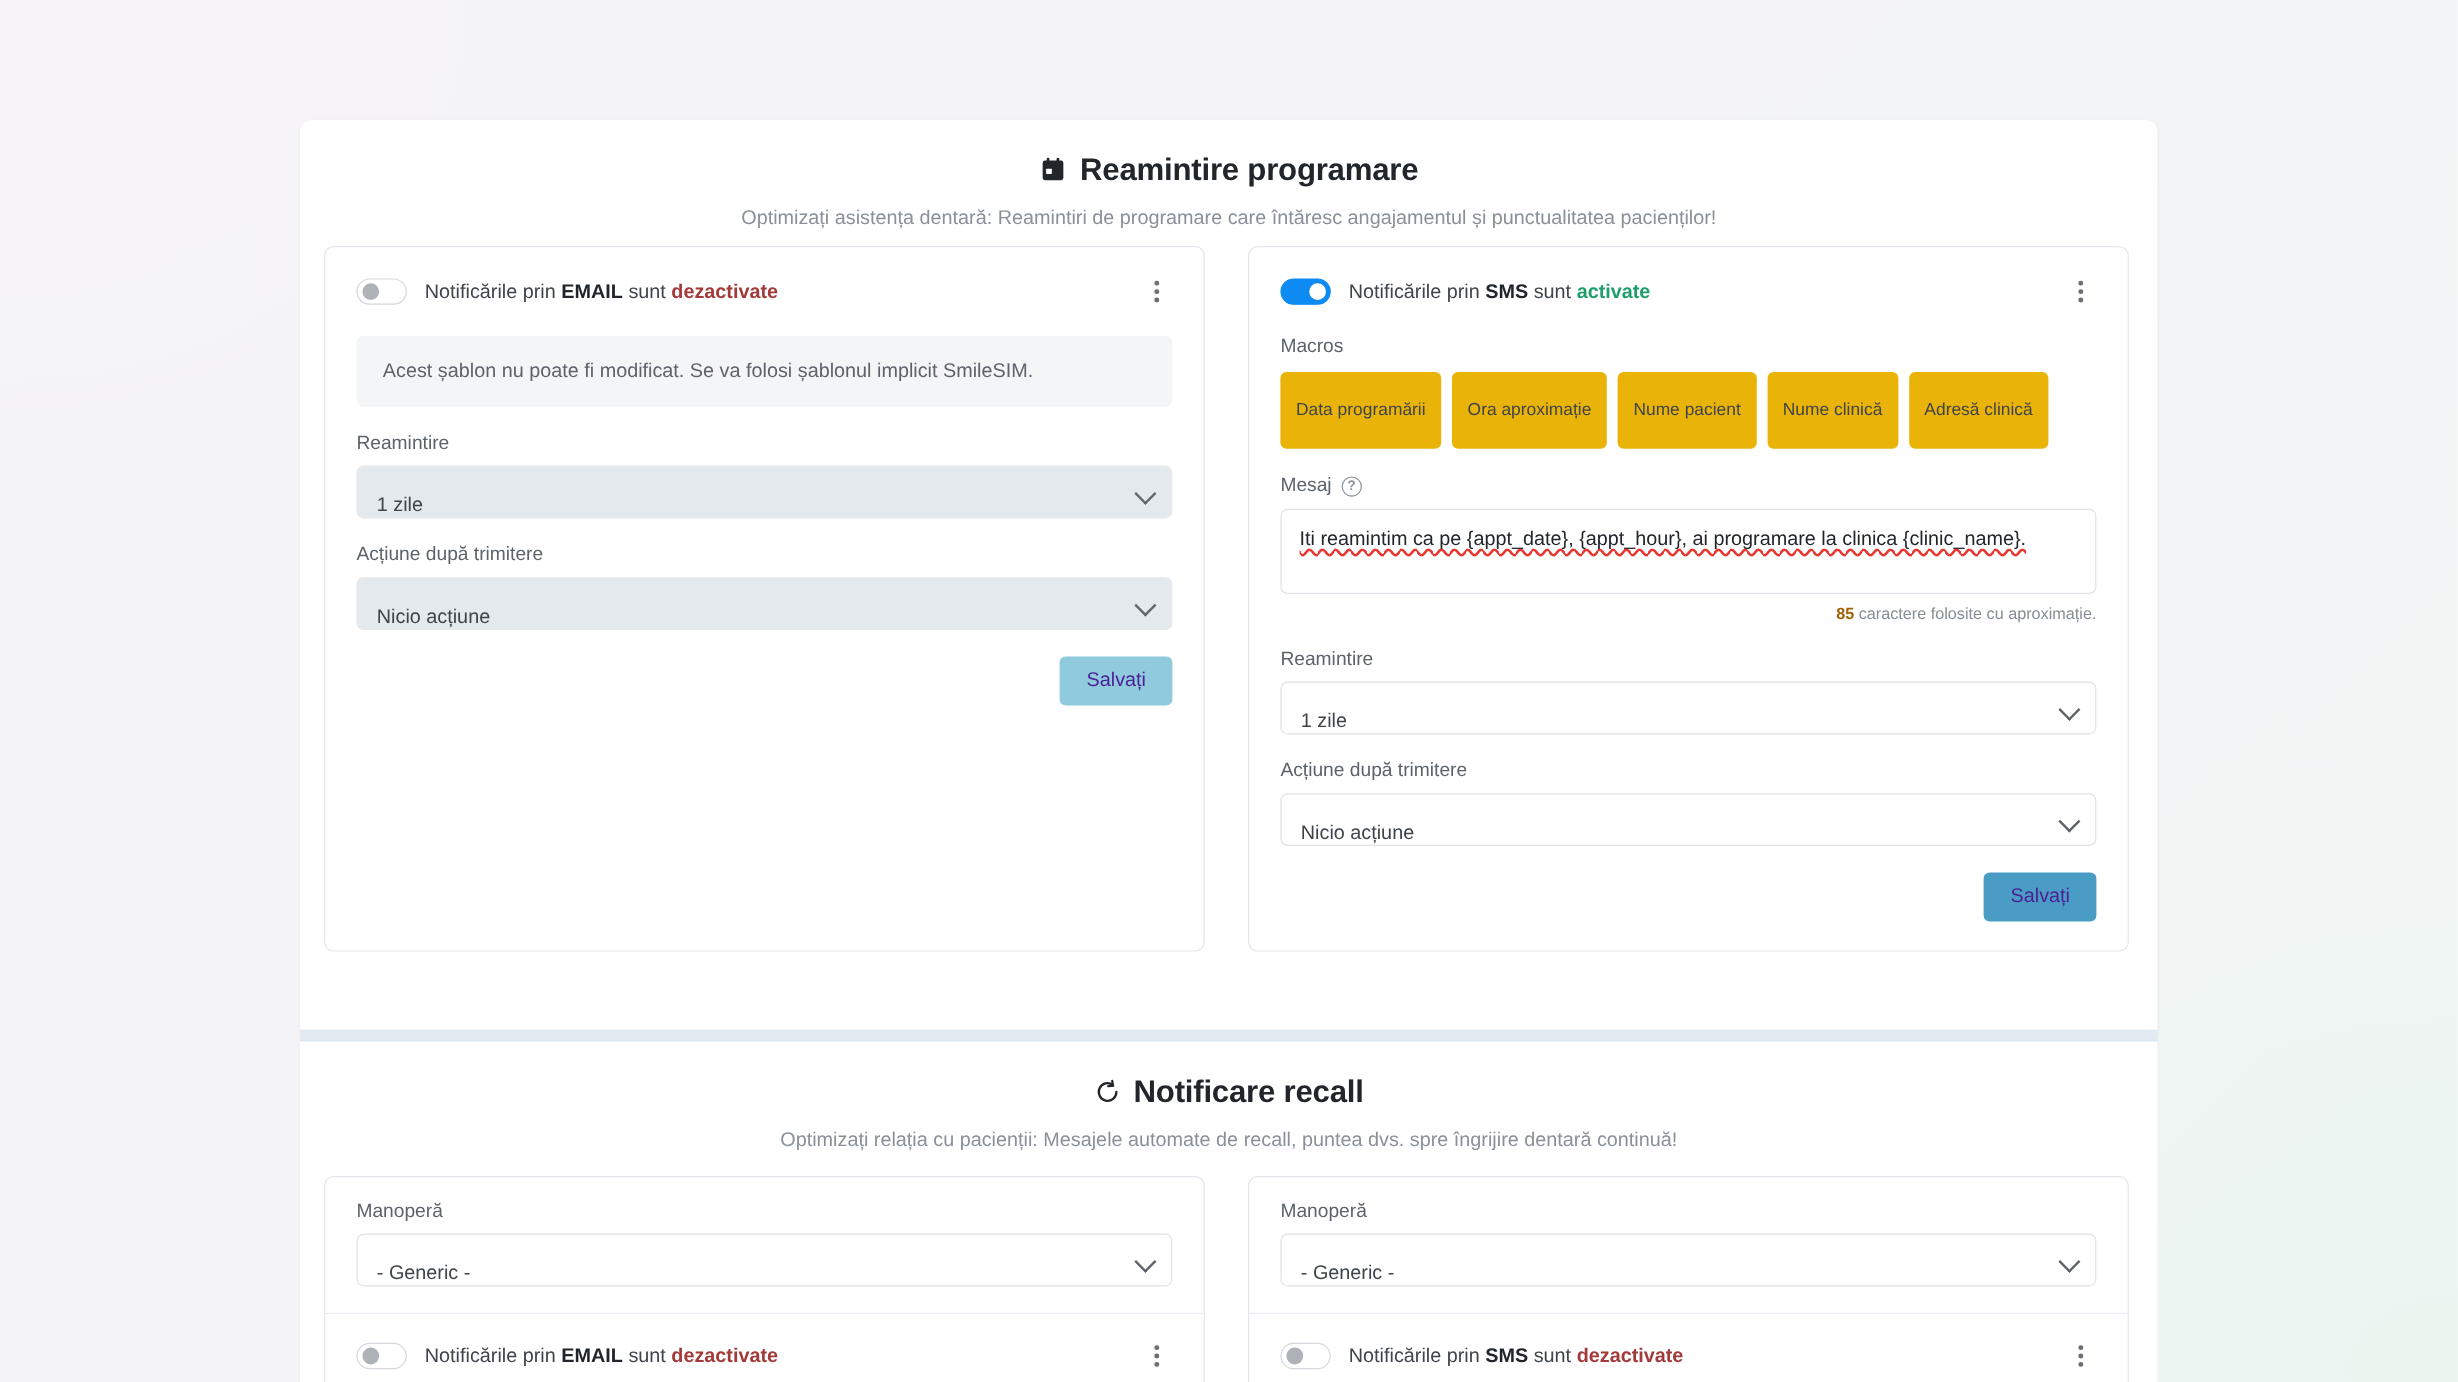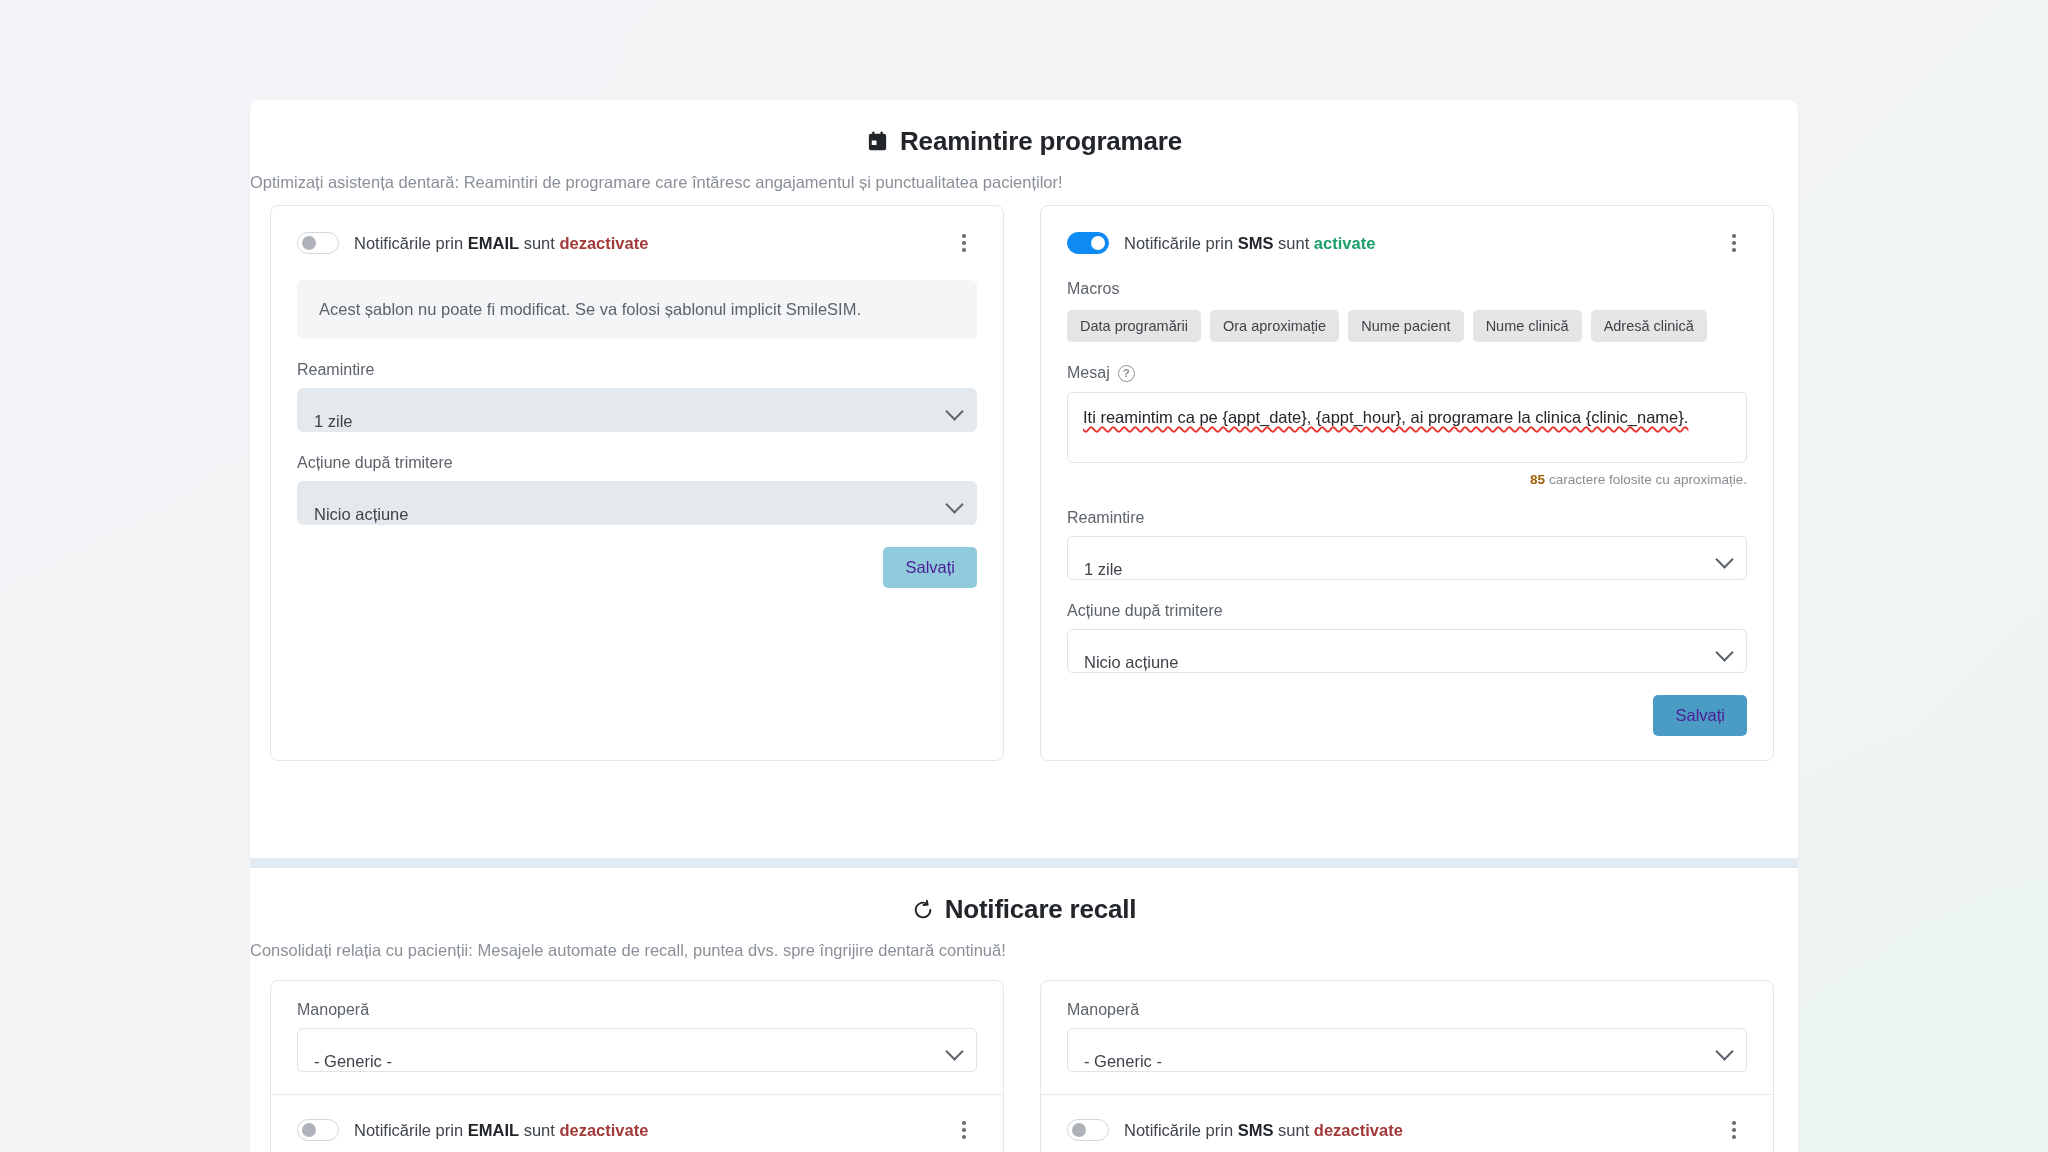--- a/index.html
+++ b/index.html
@@ -37,21 +37,21 @@
     top: 858px; height: 10px;
     background: #e2eaf2;
   }
   #panel-recall {
     top: 868px;
     height: 290px;
     border-radius: 0;
     box-shadow: 0 -1px 2px rgba(16,24,40,.03);
   }
 
-  .section-head { padding-top: 26px; }
+  .section-head { text-align: center; padding-top: 26px; }
   .section-title {
     font-size: 26px; font-weight: 700; color: #22262b;
     letter-spacing: -.2px;
     display: flex; align-items: center; justify-content: center; gap: 11px;
   }
   .section-title .ttl-icon { display: inline-flex; align-items: center; }
   .section-sub {
     margin-top: 16px;
     font-size: 16.5px; color: #8a9099; font-weight: 400;
   }
@@ -135,22 +135,22 @@
     width: 13px; height: 13px; margin-top: -5px;
     border-right: 2px solid #5d636b; border-bottom: 2px solid #5d636b;
     transform: rotate(45deg);
   }
   .select.disabled .chev { border-color: #61666d; }
 
   
   .macros-label { font-size: 16px; color: #5d636b; margin-top: 22px; }
   .chips { display: flex; gap: 9px; margin-top: 12px; flex-wrap: wrap; }
   .chip {
-    background: #e5e5e5; border-radius: 5px;
-    padding: 8px 13px; font-size: 14.5px; color: #3f444b;
+    background: #eab308; border-radius: 5px;
+    padding: 24px 13px; font-size: 14.5px; color: #3f444b;
     cursor: pointer; white-space: nowrap;
   }
 
   
   .msg-label {
     font-size: 16px; color: #5d636b; margin-top: 22px;
     display: flex; align-items: center; gap: 8px;
   }
   .help-icon {
     width: 17px; height: 17px; border-radius: 50%;
@@ -328,21 +328,21 @@
     <div class="section-head">
       <div class="section-title">
         <span class="ttl-icon">
           <svg width="22" height="22" viewBox="0 0 24 24" fill="none" stroke="#22262b" stroke-width="2.1" stroke-linecap="round">
             <path d="M20 12a8 8 0 1 1-3.2-6.4"></path>
             <path d="M16.2 1.9 L16.9 6.2 L12.6 6.6"></path>
           </svg>
         </span>
         <span>Notificare recall</span>
       </div>
-      <div class="section-sub">Consolidați relația cu pacienții: Mesajele automate de recall, puntea dvs. spre îngrijire dentară continuă!</div>
+      <div class="section-sub">Optimizați relația cu pacienții: Mesajele automate de recall, puntea dvs. spre îngrijire dentară continuă!</div>
     </div>
   </div>
 
   <div class="cards" id="cards-recall">
 
     <div class="card recall-card">
       <div class="field" style="margin-top:0">
         <div class="field-label">Manoperă</div>
         <div class="select enabled">
           <span>- Generic -</span>

